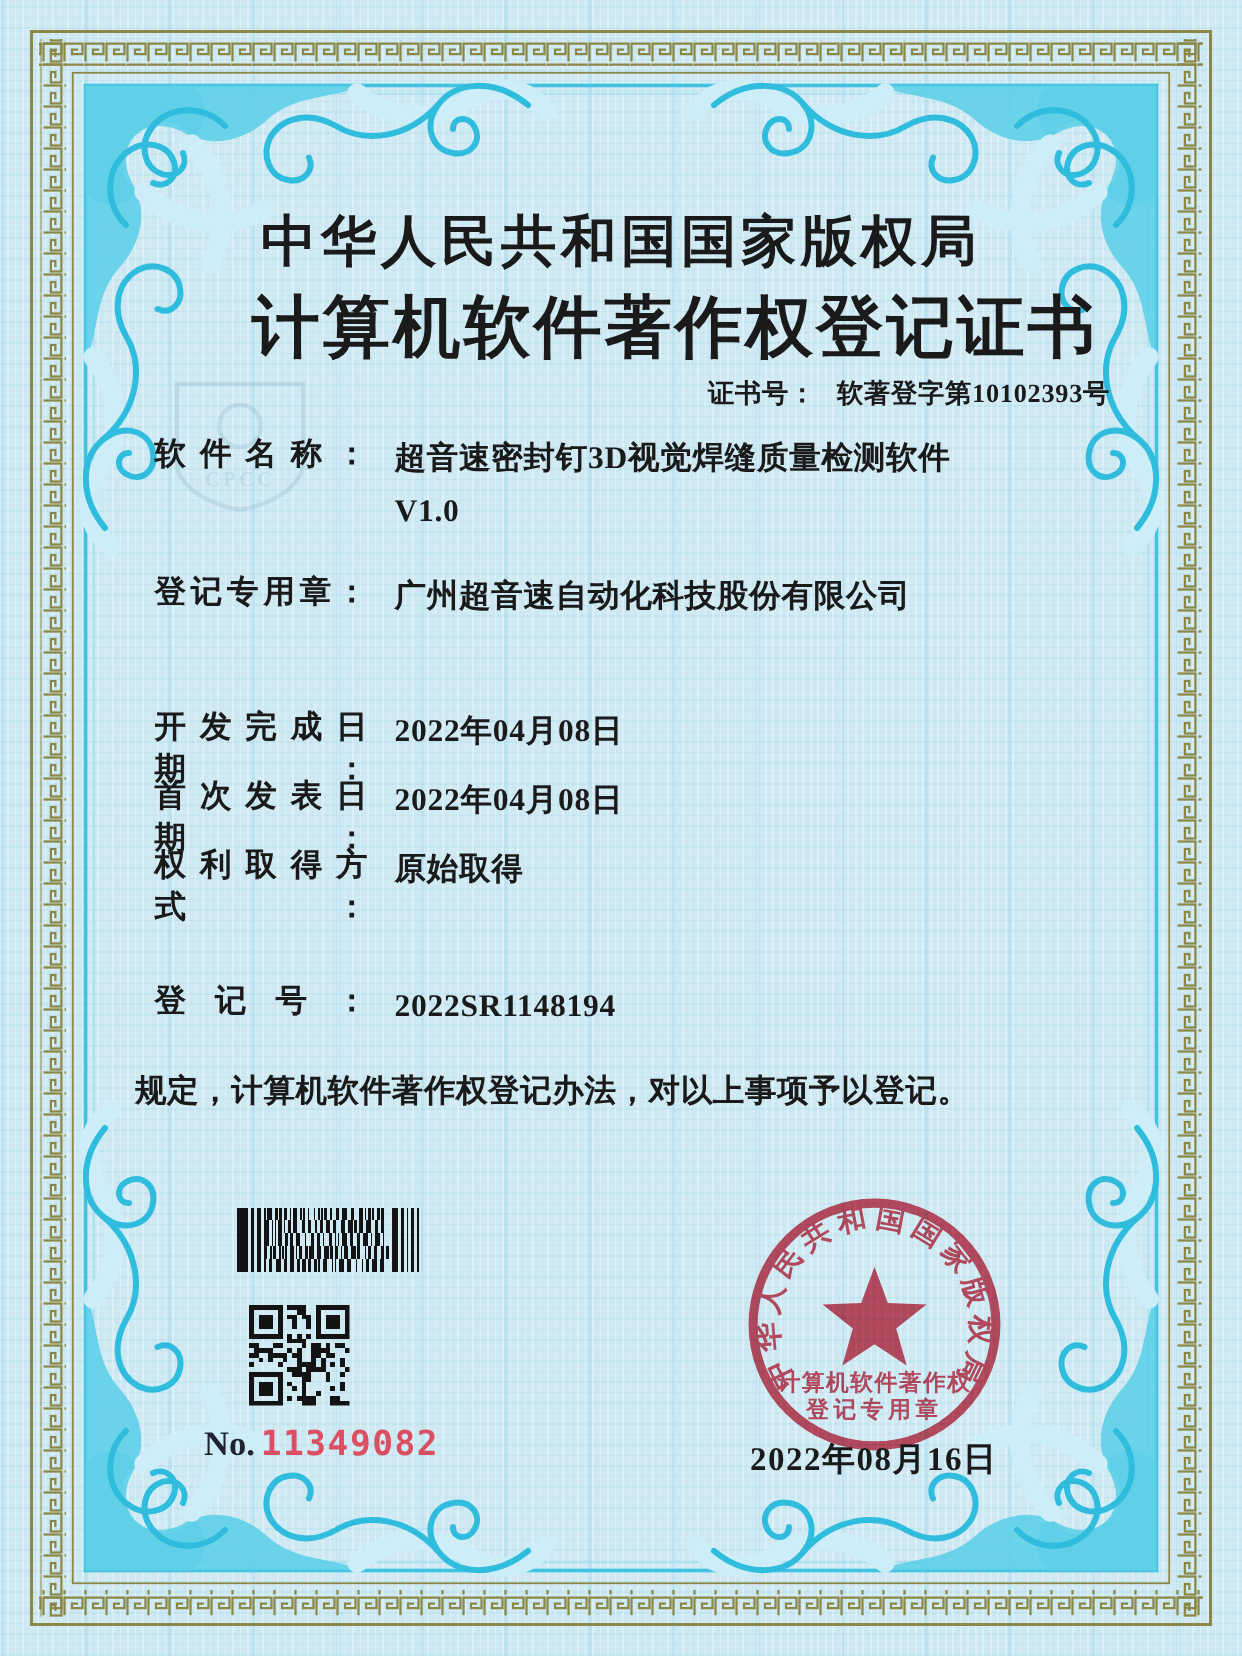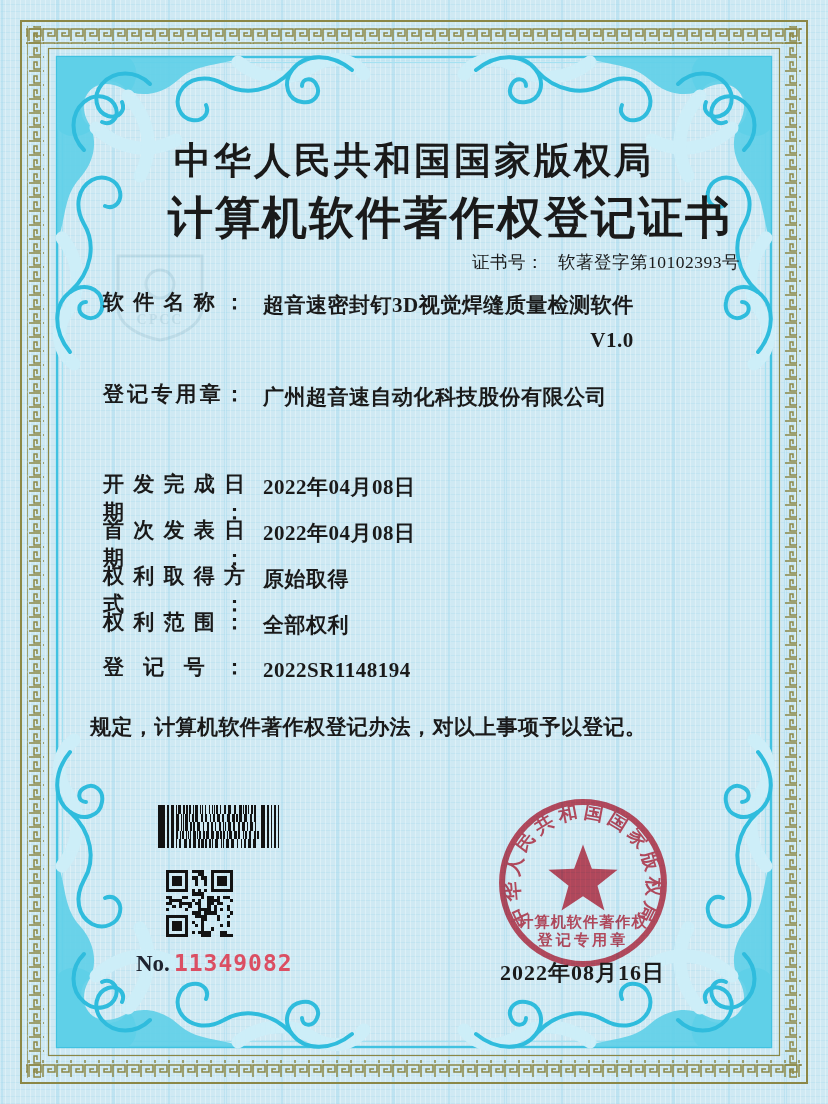--- a/index.html
+++ b/index.html
@@ -25,30 +25,30 @@
   .authority{
     position:absolute;left:0;top:136px;width:100%;
     text-align:center;font-size:37px;font-weight:900;letter-spacing:3px;
   }
   .cert-title{
     position:absolute;left:0;top:188px;width:100%;
     text-align:center;font-size:45px;font-weight:900;letter-spacing:2px;padding-left:36px;
   }
   .cert-no{
     position:absolute;right:88px;top:250px;
-    font-size:17.5px;font-weight:400;letter-spacing:.5px;
+    font-size:17.5px;font-weight:700;letter-spacing:.5px;
   }
   .cert-no .val{margin-left:14px;}
 
   .frow{position:absolute;left:103px;right:70px;font-size:21px;font-weight:700;}
   .flabel{
     display:inline-block;width:142px;vertical-align:top;
     text-align:justify;text-align-last:justify;-moz-text-align-last:justify;
   }
-  .fvalue{display:inline-block;margin-left:18px;vertical-align:top;line-height:35px;letter-spacing:.5px;text-align:right;}
+  .fvalue{display:inline-block;margin-left:18px;vertical-align:top;line-height:35px;letter-spacing:.5px;}
   .r0{top:288px;} .r1{top:380px;} .r2{top:470px;} .r3{top:516px;}
   .r4{top:562px;} .r5{top:608px;} .r6{top:653px;}
 
   .statement{
     position:absolute;left:90px;top:702px;width:660px;
     font-size:21px;font-weight:700;line-height:50px;letter-spacing:.4px;
   }
   .statement .l1{text-indent:27px;}
 
   .watermark{position:absolute;left:110px;top:250px;opacity:.16;}
@@ -143,23 +143,20 @@
     <span class="flabel">登记专用章：</span><span class="fvalue">广州超音速自动化科技股份有限公司</span>
   </div>
   <div class="frow r2">
     <span class="flabel">开发完成日期：</span><span class="fvalue">2022年04月08日</span>
   </div>
   <div class="frow r3">
     <span class="flabel">首次发表日期：</span><span class="fvalue">2022年04月08日</span>
   </div>
   <div class="frow r4">
     <span class="flabel">权利取得方式：</span><span class="fvalue">原始取得</span>
-  </div>
-  <div class="frow r5">
-    <span class="flabel">权利范围：</span><span class="fvalue">全部权利</span>
   </div>
   <div class="frow r6">
     <span class="flabel">登记号：</span><span class="fvalue">2022SR1148194</span>
   </div>
 
   <div class="statement">
     <div class="l2">规定，计算机软件著作权登记办法，对以上事项予以登记。</div>
   </div>
 
   <div class="barcode-wrap">

